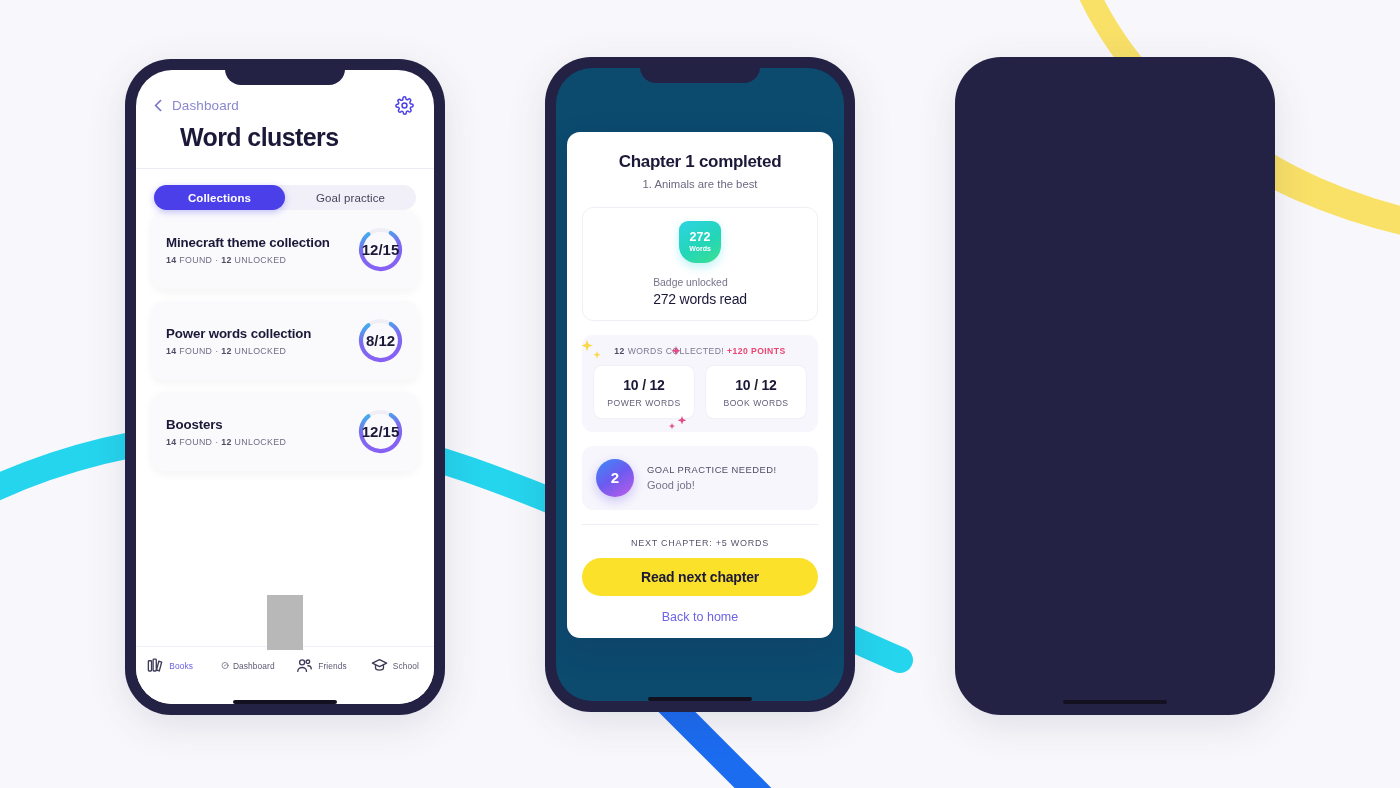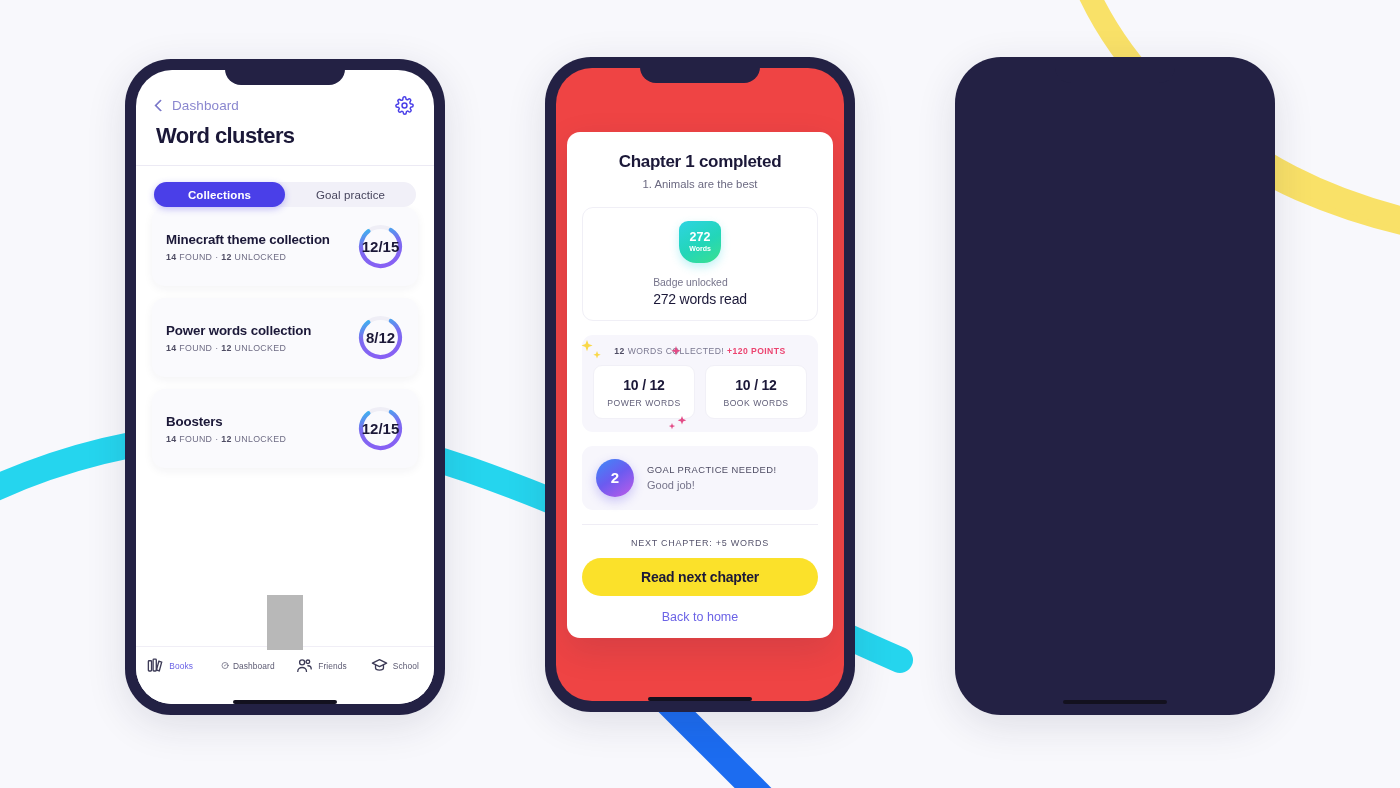--- a/index.html
+++ b/index.html
@@ -62,22 +62,23 @@
     width: 9px; height: 9px;
     border-left: 2.2px solid #7b78c9;
     border-bottom: 2.2px solid #7b78c9;
     transform: rotate(45deg);
     border-radius: 1px;
   }
   .back-label { font-size: 13.5px; color: #8a87cf; letter-spacing: .1px; }
   .gear { width: 19px; height: 19px; cursor: pointer; }
   .p1-title {
     padding: 8px 20px 16px 20px;
-    font-size: 22px; font-weight: 700; color: #1b1838;
+    font-size: 25px; font-weight: 700; color: #1b1838;
     letter-spacing: -.6px;
+    margin-left: 24px;
   }
   .p1-divider { height: 1px; background: #eceaf4; }
 
   .seg {
     margin: 16px 18px 0 18px;
     display: flex;
     background: #f1f0f8;
     border-radius: 17px;
     padding: 0;
     height: 25px;
@@ -128,21 +129,21 @@
   .tabitem .tlabel { font-size: 8.4px; color: #5c5a72; letter-spacing: .1px; }
   .tabitem.active .tlabel { color: #6b63e6; }
   .ph-overlay {
     position: absolute; left: 50%; transform: translateX(-50%);
     bottom: 54px; width: 36px; height: 55px;
     background: #b8b8b8; z-index: 50;
   }
 
   
   #phone2 { left: 545px; top: 57px; width: 310px; height: 655px; }
-  #screen2 { background: #ef4444; display: flex; align-items: center; justify-content: center; }
+  #screen2 { background: #0c4a6e; display: flex; align-items: center; justify-content: center; }
   .sheet2 {
     width: 266px;
     background: #fff;
     border-radius: 13px;
     padding: 20px 0 14px 0;
     box-shadow: 0 12px 34px rgba(35,33,68,.13);
   }
   .s2-title { text-align: center; font-size: 17px; font-weight: 700; color: #1b1838; letter-spacing: -.3px; }
   .s2-sub { text-align: center; font-size: 11.3px; color: #6b6981; margin-top: 6px; }
 

